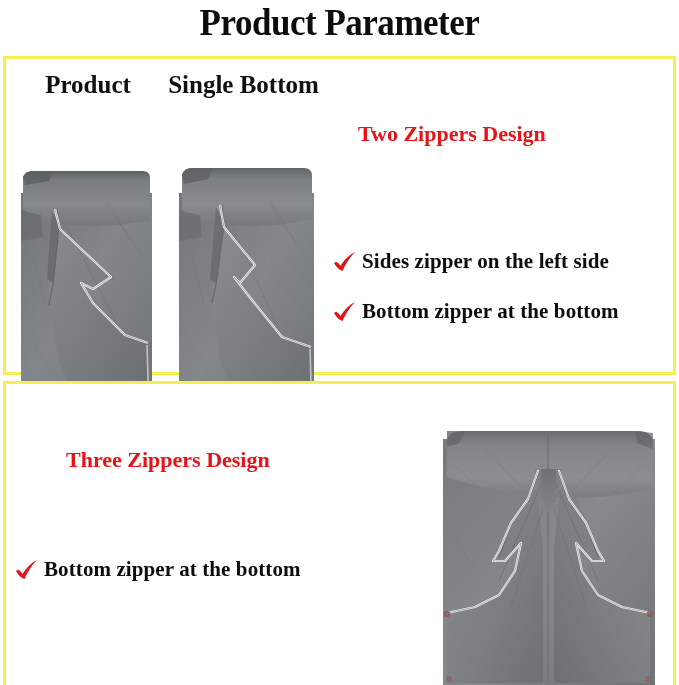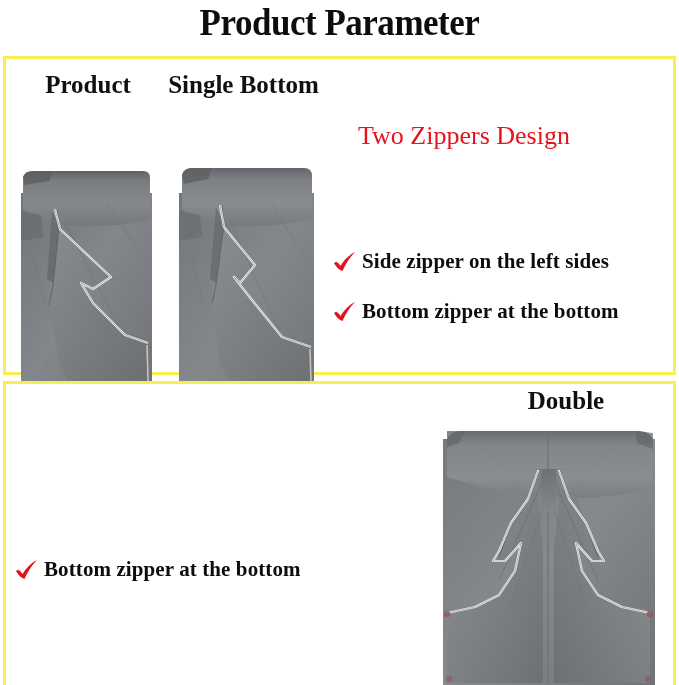--- a/index.html
+++ b/index.html
@@ -66,22 +66,22 @@
     text-align: center;
   }
   .label-single      { left: 12px;  top: 12px;  width: 140px; }
   .label-single-lux  { left: 150px; top: 12px;  width: 175px; }
   .label-double      { left: 460px; top: 3px;   width: 200px; }
 
   
   .red-heading {
     position: absolute;
     font-family: "Liberation Serif", "DejaVu Serif", serif;
-    font-weight: normal;
-    font-size: 26px;
+    font-weight: bold;
+    font-size: 22px;
     color: #e8121a;
     white-space: nowrap;
     letter-spacing: 0px;
   }
   .heading-two    { left: 352px; top: 62px; }
   .heading-three  { left: 60px;  top: 63px; }
 
   
   .bullet {
     position: absolute;
@@ -238,37 +238,37 @@
   </div>
 
   <div class="red-heading heading-two">Two Zippers Design</div>
 
   <div class="bullet b-top-1">
     <span class="check">
       <svg viewBox="0 0 25 24" width="25" height="24">
         <path d="M2 12 C4 10, 6 11, 8.5 15 C12 9, 17 4, 23 1 C18 6, 13.5 13, 10.5 20 C7.5 19, 4 16, 2 12 Z" fill="#e0141c"></path>
       </svg>
     </span>
-    <span class="btext">Side zipper on the left sides</span>
+    <span class="btext">Sides zipper on the left side</span>
   </div>
 
   <div class="bullet b-top-2">
     <span class="check">
       <svg viewBox="0 0 25 24" width="25" height="24">
         <path d="M2 12 C4 10, 6 11, 8.5 15 C12 9, 17 4, 23 1 C18 6, 13.5 13, 10.5 20 C7.5 19, 4 16, 2 12 Z" fill="#e0141c"></path>
       </svg>
     </span>
     <span class="btext">Bottom zipper at the bottom</span>
   </div>
 </div>
 
 <div class="panel panel-bottom">
 
-  <div class="prod-label label-double">Double</div>
-
+
+  <div class="red-heading heading-three">Three Zippers Design</div>
 
 
   <div class="bullet b-bot-2">
     <span class="check">
       <svg viewBox="0 0 25 24" width="25" height="24">
         <path d="M2 12 C4 10, 6 11, 8.5 15 C12 9, 17 4, 23 1 C18 6, 13.5 13, 10.5 20 C7.5 19, 4 16, 2 12 Z" fill="#e0141c"></path>
       </svg>
     </span>
     <span class="btext">Bottom zipper at the bottom</span>
   </div>

